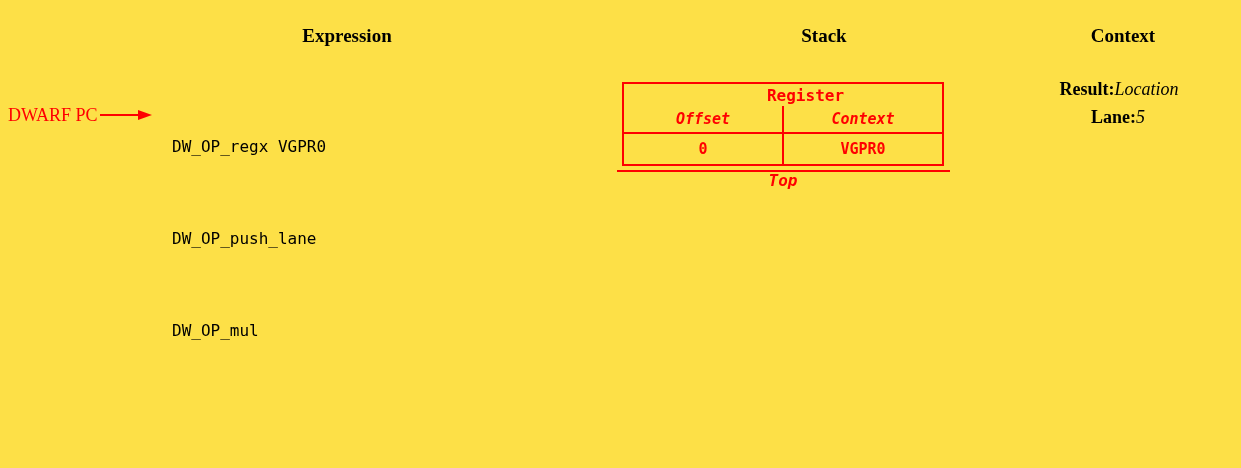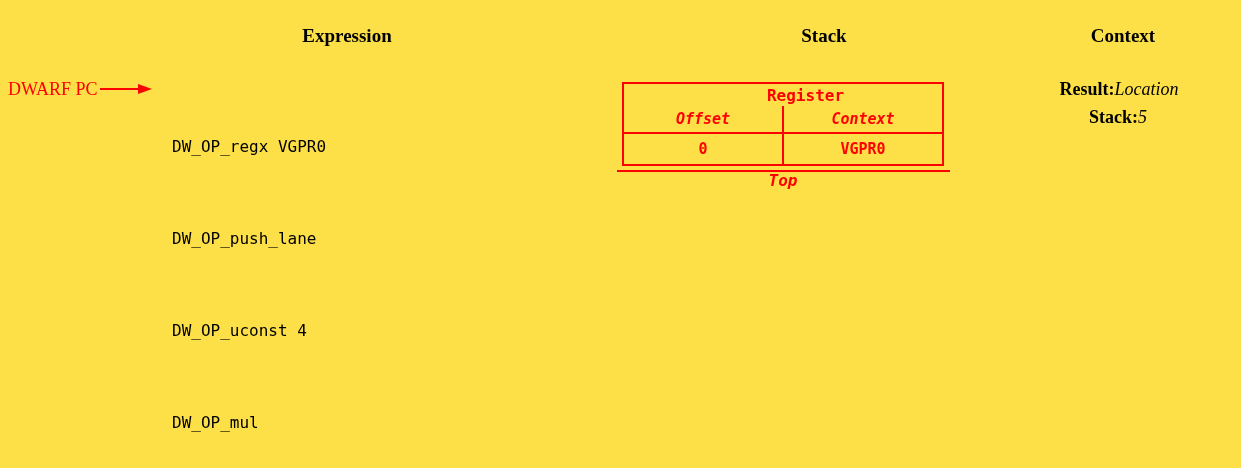--- a/index.html
+++ b/index.html
@@ -28,21 +28,21 @@
     white-space: nowrap;
   }
   .col-header.expression { left: 347px; }
   .col-header.stack      { left: 824px; }
   .col-header.context    { left: 1123px; }
 
   
   .pc-marker {
     position: absolute;
     left: 8px;
-    top: 78px;
+    top: 104px;
     height: 22px;
     display: flex;
     align-items: center;
     justify-content: flex-end;
   }
   .pc-label {
     font-family: "Liberation Serif", serif;
     font-size: 18px;
     color: #ff0000;
     white-space: nowrap;
@@ -176,21 +176,20 @@
 
   <div class="pc-marker">
     <span class="pc-label">DWARF PC</span>
     <span class="arrow-shaft"></span>
     <span class="arrow-head"></span>
   </div>
 
   <div class="expression-list">
     <div>DW_OP_regx VGPR0</div>
     <div>DW_OP_push_lane</div>
-    <div>DW_OP_uconst 4</div>
     <div>DW_OP_mul</div>
     
     
     
     
     
     
     
     
   </div>
@@ -208,16 +207,16 @@
       </div>
     </div>
   </div>
   <div class="stack-baseline"></div>
   <div class="stack-top-label">Top</div>
 
   <div class="ctx-line result">
     <span class="ctx-label">Result:</span><span class="ctx-value">Location</span>
   </div>
   <div class="ctx-line lane">
-    <span class="ctx-label">Stack:</span><span class="ctx-value">5</span>
+    <span class="ctx-label">Lane:</span><span class="ctx-value">5</span>
   </div>
 
 </div>
 
 </body></html>

